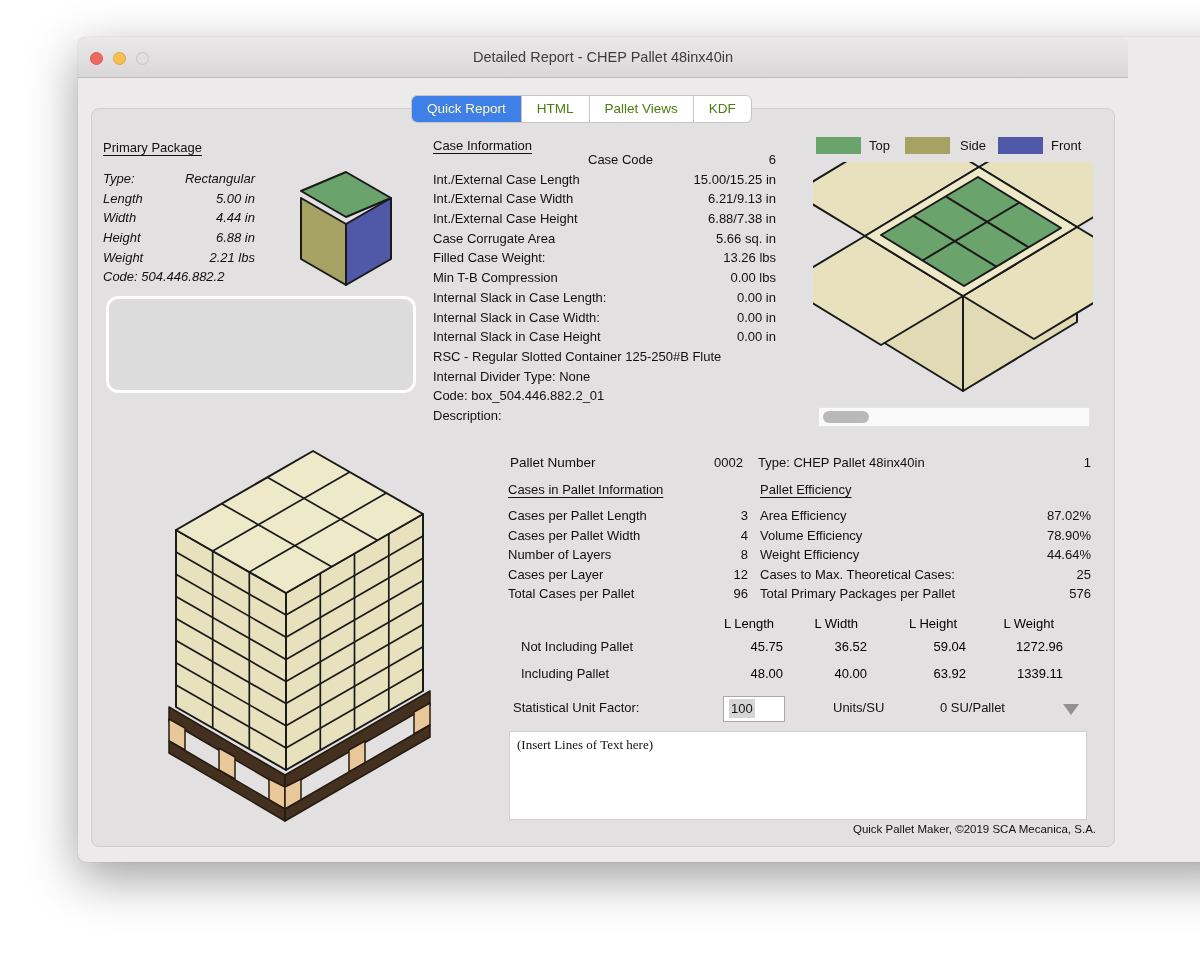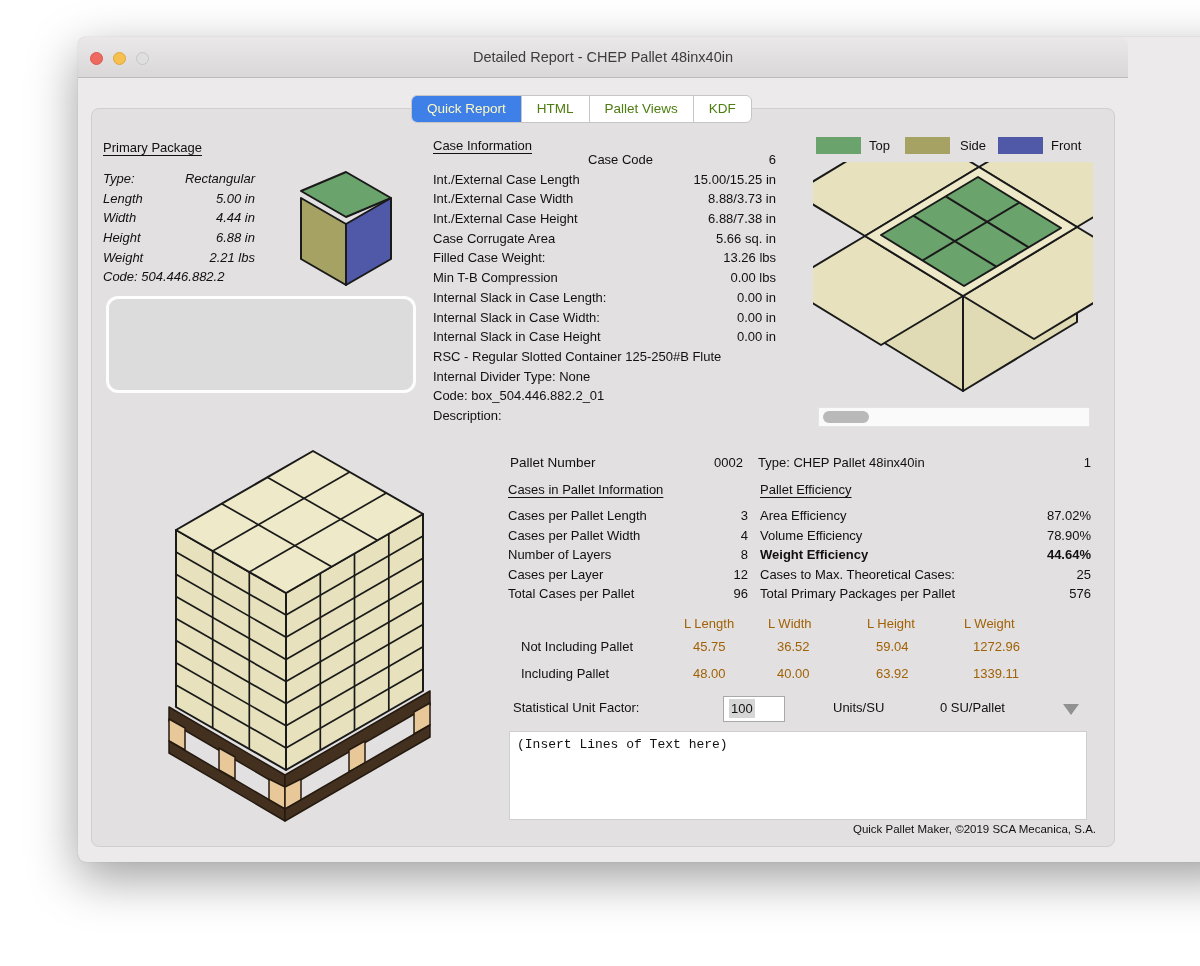--- a/index.html
+++ b/index.html
@@ -23,28 +23,28 @@
   .seg:first-child{border-left:none;}
   .seg.active{background:#3e7fe8;color:#fef9c3;border-left:none;}
   .hd{font-size:13px;color:#111;text-decoration:underline;text-underline-offset:3px;}
   .txt{font-size:13px;color:#111;}
   .ln{display:flex;height:19.7px;line-height:19.7px;font-size:13px;color:#111;}
   .ln .v{margin-left:auto;}
   .well{position:absolute;left:28px;top:259px;width:310px;height:97px;background:#dcdcdc;
         border:3px solid #fdfdfd;border-radius:12px;box-sizing:border-box;}
   .sb-track{position:absolute;left:740px;top:370px;width:272px;height:20px;background:#fafafa;border:1px solid #e4e4e4;box-sizing:border-box;}
   .sb-thumb{position:absolute;left:4px;top:3px;width:46px;height:12px;background:#b9b9b9;border-radius:6px;}
-  .col-val{position:absolute;width:90px;font-size:13px;color:#a16207;}
+  .col-val{position:absolute;width:90px;text-align:right;font-size:13px;color:#000000;}
   .faux-input{position:absolute;left:645px;top:659px;width:62px;height:26px;background:#ffffff;
               border:1px solid #a9a9a9;box-sizing:border-box;line-height:24px;padding-left:5px;font-size:13px;color:#111;}
   .sel{background:#d6d6d6;padding:2px 2px;}
   .dd-tri{position:absolute;left:985px;top:667px;width:0;height:0;
           border-left:8px solid transparent;border-right:8px solid transparent;border-top:11px solid #919191;}
   .notes-box{position:absolute;left:431px;top:694px;width:578px;height:89px;background:#ffffff;
-             border:1px solid #cfcfcf;box-sizing:border-box;resize:none;font-family:Liberation Mono, monospace;
+             border:1px solid #cfcfcf;box-sizing:border-box;resize:none;font-family:Liberation Serif, serif;
              font-size:13px;color:#111;padding:5px 7px;outline:none;}
   .footer{position:absolute;left:500px;top:786px;width:518px;text-align:right;font-size:11.5px;color:#111;}
   svg{display:block;}
   .stk{stroke:#1a1a1a;stroke-width:2;stroke-linejoin:round;}
   .thin{stroke:#1a1a1a;stroke-width:1.7;}
   .cream{fill:#e7e2bd;} .cream2{fill:#eee9c8;} .wall{fill:#e0dbb5;}
   .green{fill:#6ba36c;} 
   .pdark{fill:#43301f;stroke:#241a10;stroke-width:1.5;stroke-linejoin:round;}
   .pwood{fill:#e8c898;stroke:#241a10;stroke-width:1.5;stroke-linejoin:round;}
 </style>
@@ -110,21 +110,21 @@
     <div class="ln">
           <span style="margin-left:155px">Case Code</span>
           <span class="v">6</span>
         </div>
     <div class="ln">
           <span>Int./External Case Length</span>
           <span class="v">15.00/15.25 in</span>
         </div>
     <div class="ln">
           <span>Int./External Case Width</span>
-          <span class="v">8.88/3.73 in</span>
+          <span class="v">6.21/9.13 in</span>
         </div>
     <div class="ln">
           <span>Int./External Case Height</span>
           <span class="v">6.88/7.38 in</span>
         </div>
     <div class="ln">
           <span>Case Corrugate Area</span>
           <span class="v">5.66 sq. in</span>
         </div>
     <div class="ln">
@@ -269,21 +269,21 @@
 
   <div class="abs" style="left:682px;top:469px;width:331px;">
     <div class="ln" style="height:19.5px;line-height:19.5px;">
           <span>Area Efficiency</span>
           <span class="v">87.02%</span>
         </div>
     <div class="ln" style="height:19.5px;line-height:19.5px;">
           <span>Volume Efficiency</span>
           <span class="v">78.90%</span>
         </div>
-    <div class="ln" style="height:19.5px;line-height:19.5px;font-weight:bold;">
+    <div class="ln" style="height:19.5px;line-height:19.5px;">
           <span>Weight Efficiency</span>
           <span class="v">44.64%</span>
         </div>
     <div class="ln" style="height:19.5px;line-height:19.5px;">
           <span>Cases to Max. Theoretical Cases:</span>
           <span class="v">25</span>
         </div>
     <div class="ln" style="height:19.5px;line-height:19.5px;">
           <span>Total Primary Packages per Pallet</span>
           <span class="v">576</span>

